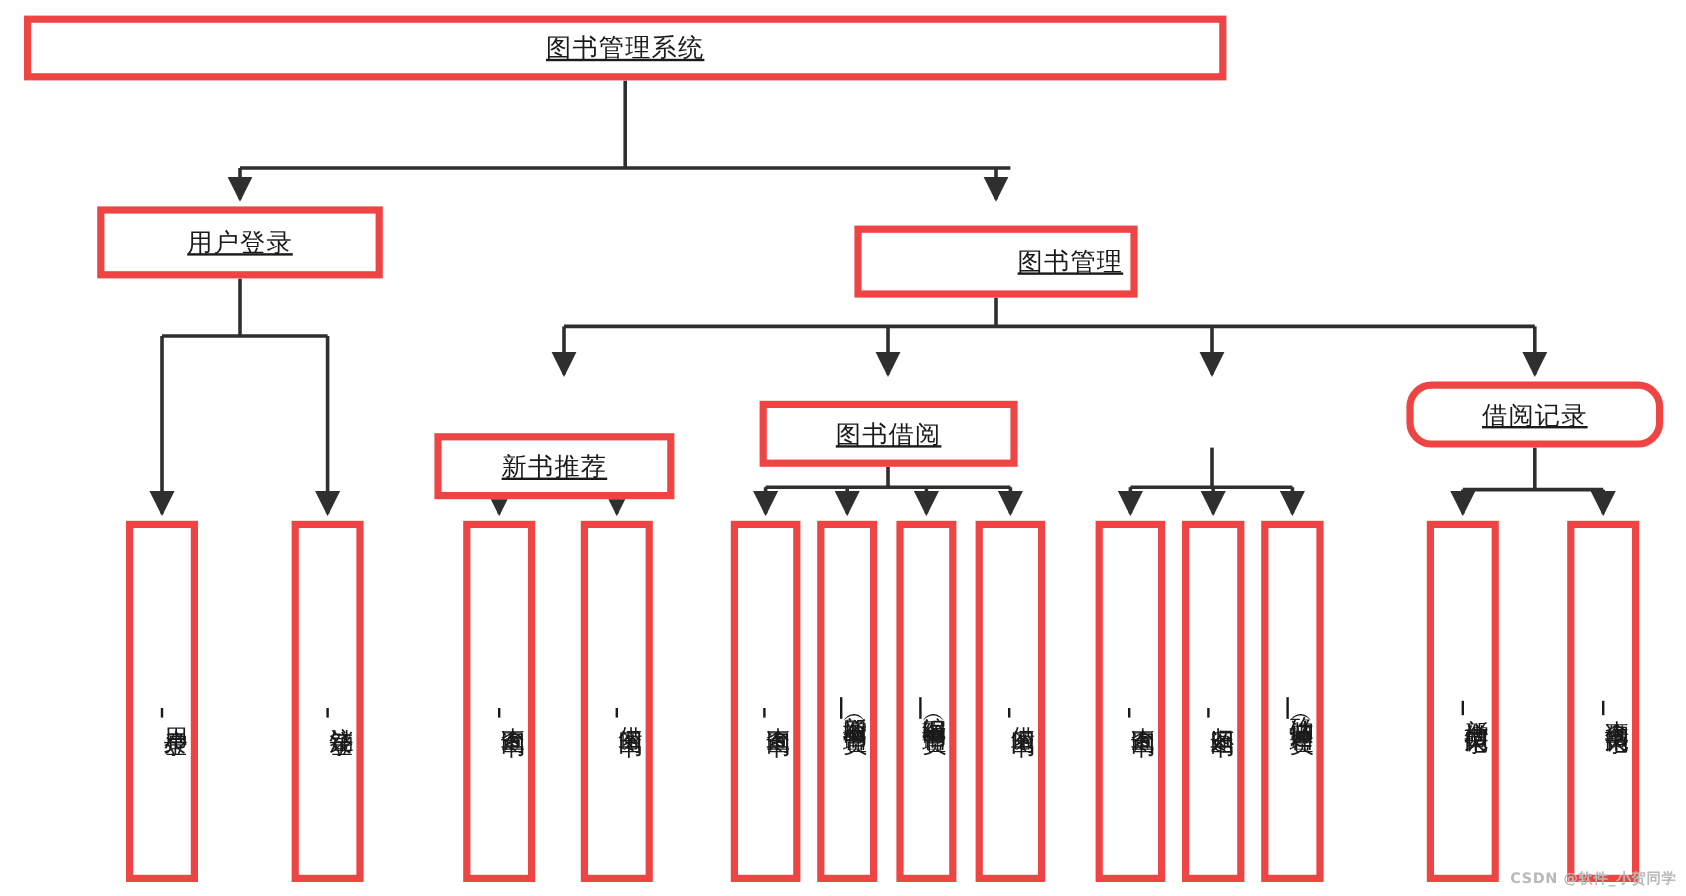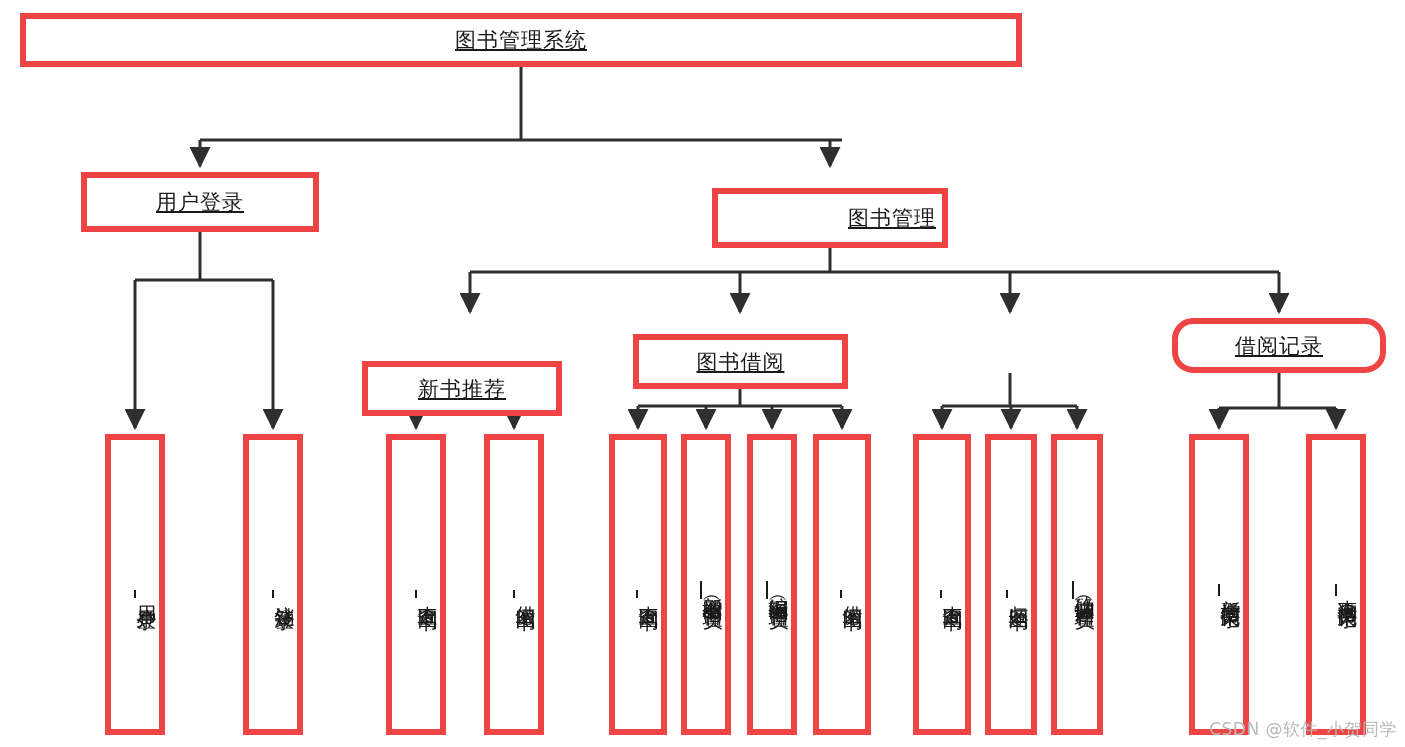--- a/index.html
+++ b/index.html
@@ -56,25 +56,26 @@
     text-orientation: upright;
     display: block;
     margin-top: 18px;
     white-space: nowrap;
   }
   .node.vert.tall .vlabel { margin-top: 10px; }
   #watermark {
     position: absolute;
     right: 8px;
     bottom: 6px;
-    font-size: 17px;
+    font-size: 12px;
     color: #b9b9b9;
     letter-spacing: 0.5px;
     white-space: nowrap;
     z-index: 5;
+    font-weight: bold;
   }
 </style>
 </head>
 <body>
 
 <div id="diagram-canvas">
 
   <svg id="edge-layer" viewBox="0 0 1405 747" width="1405" height="747">
     <defs>
       <marker id="arrow" viewBox="0 0 10 10" refX="9" refY="5" markerWidth="7" markerHeight="7" orient="auto-start-reverse">

